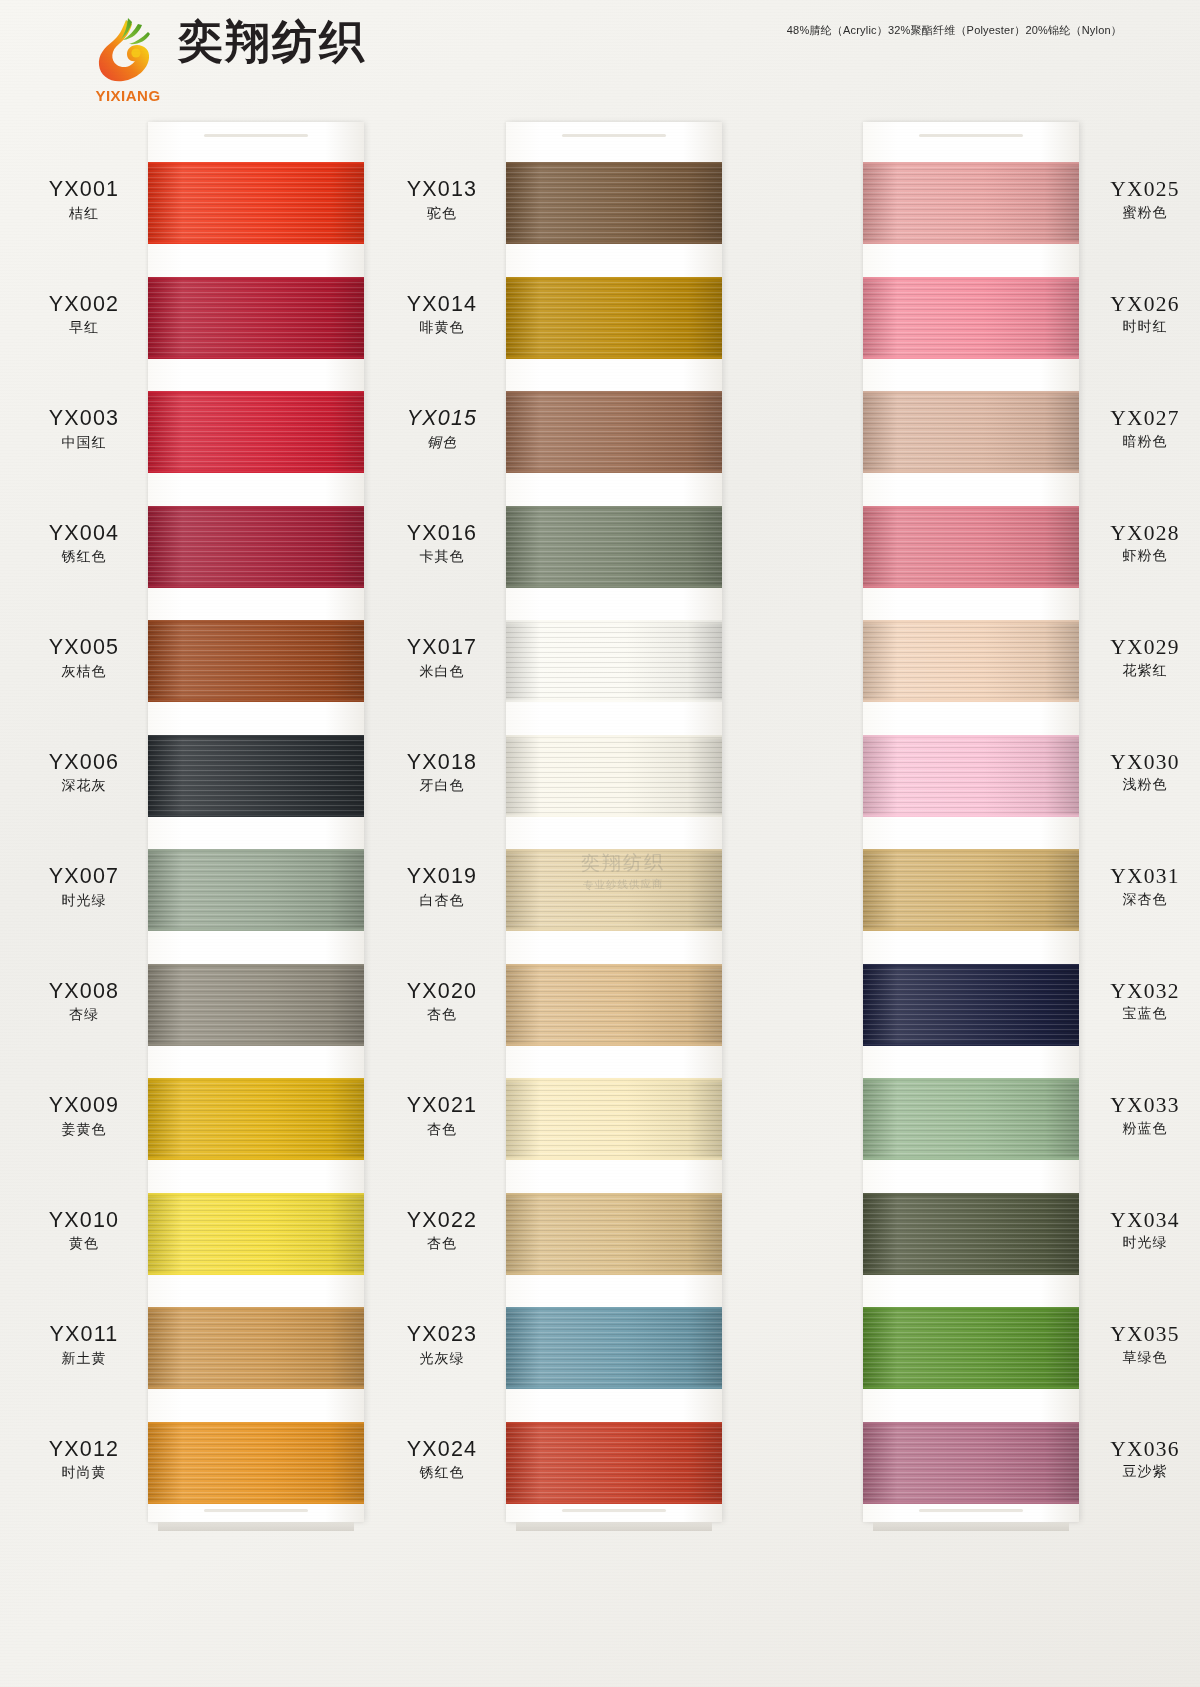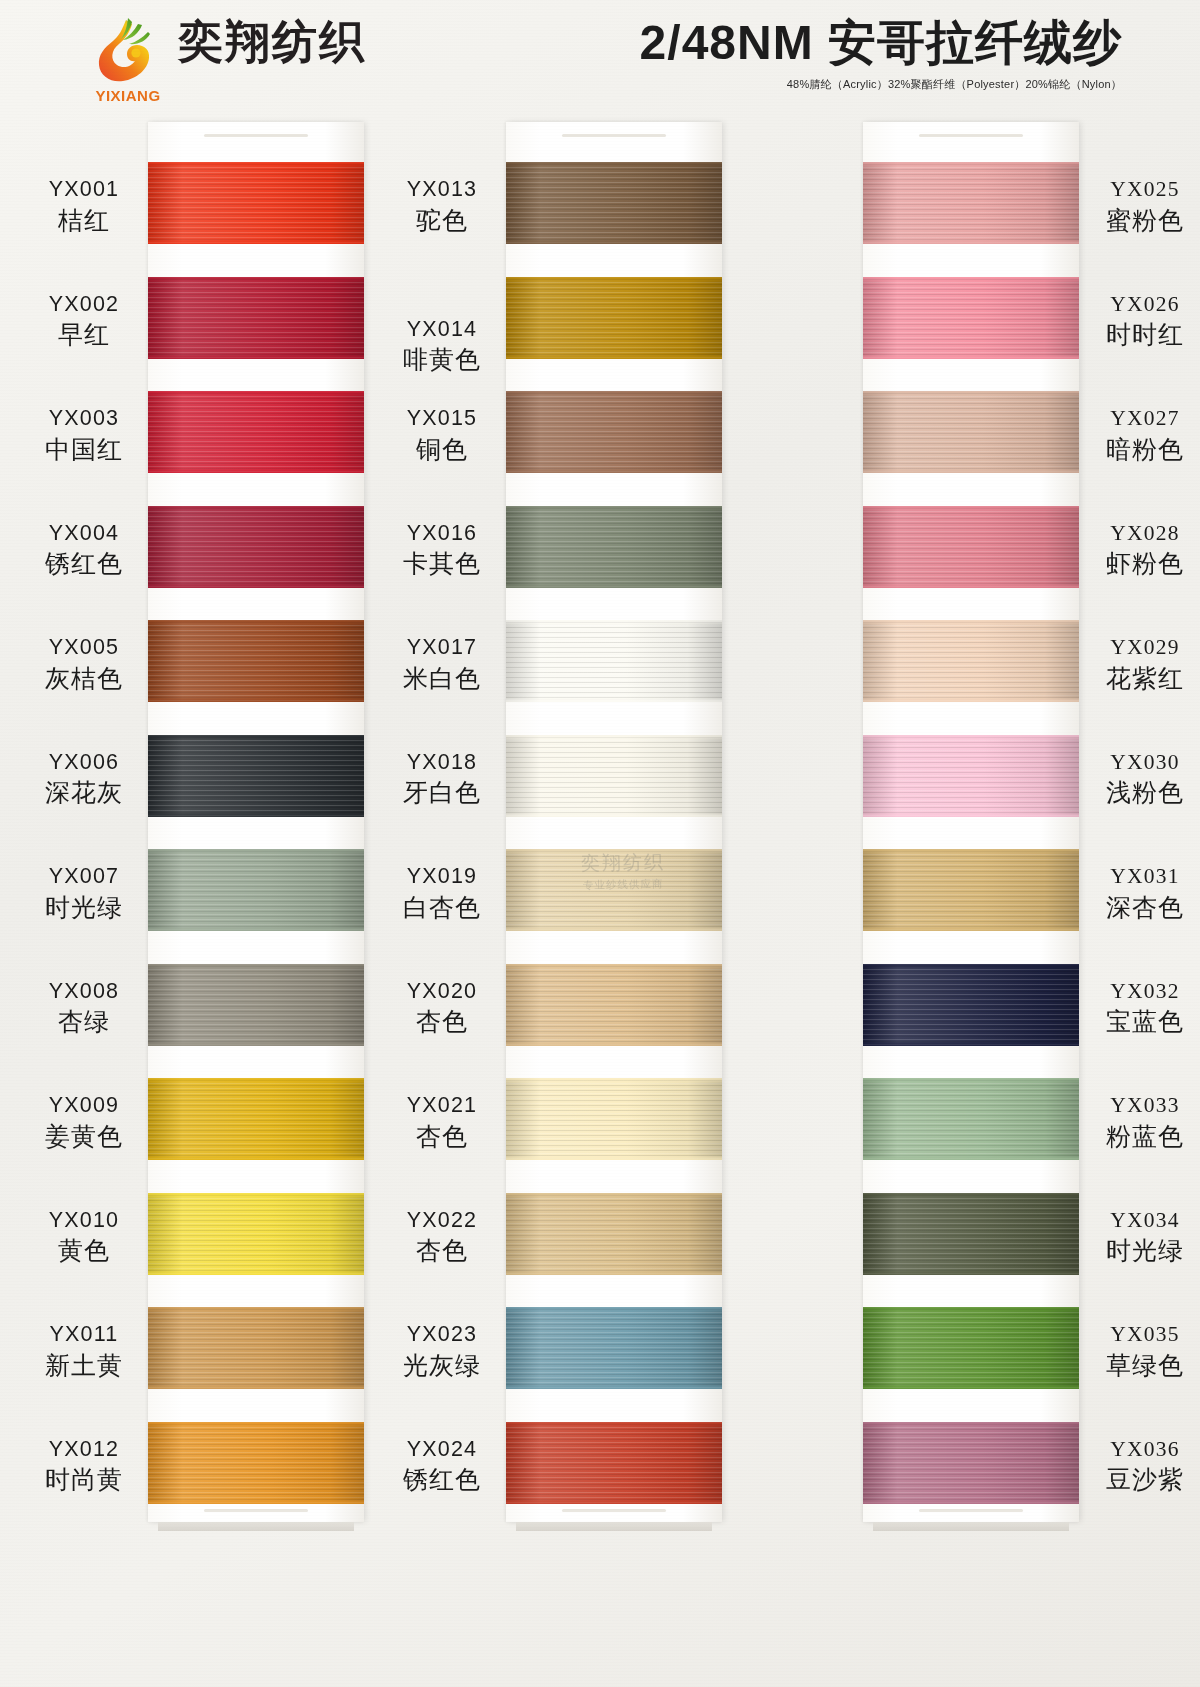--- a/index.html
+++ b/index.html
@@ -214,21 +214,21 @@
     font-size: 21px;
     letter-spacing: .5px;
   }
   .label .code {
     display: block;
     font-size: 21.5px;
     letter-spacing: 1.2px;
   }
   .label .cname {
     display: block;
-    font-size: 25px;
+    font-size: 14px;
     letter-spacing: 1px;
   }
   .label-left  { left: 2px; }
   .label-right { left: 348px; }
 
   .watermark {
     position: absolute;
     left: 528px;
     top: 850px;
     width: 190px;
@@ -278,21 +278,20 @@
           <circle cx="44" cy="39" r="4.6" fill="#f6c518"></circle>
         </svg>
         <span class="logo-word">YIXIANG</span>
       </div>
       <div class="brand-text">
         <div class="brand-cn">奕翔纺织</div>
       </div>
     </div>
 
     <div class="title-block">
-      <div class="title-main">2/48NM 安哥拉纤绒纱</div>
       <div class="title-sub">48%腈纶（Acrylic）32%聚酯纤维（Polyester）20%锦纶（Nylon）</div>
     </div>
 
   </div>
 
   <div class="columns" id="columns">
       <div class="column col-0">
         <div class="label label-left" style="top: 67px;">
           <span class="code">YX001</span>
           <span class="cname">桔红</span>
@@ -417,25 +416,25 @@
             <div class="edge-fuzz-top" style="background: rgb(232, 150, 38);"></div>
             <div class="edge-fuzz-bot" style="background: rgb(232, 150, 38);"></div>
           </div>
         </div>
       </div>
       <div class="column col-1">
         <div class="label label-left" style="top: 67px;">
           <span class="code">YX013</span>
           <span class="cname">驼色</span>
         </div>
-        <div class="label label-left" style="top: 181.5px; margin-top: 25px;">
+        <div class="label label-left" style="top: 181.5px;">
           <span class="code">YX014</span>
           <span class="cname">啡黄色</span>
         </div>
-        <div class="label label-left" style="top: 296px;">
+        <div class="label label-left" style="top: 296px; font-style: italic;">
           <span class="code">YX015</span>
           <span class="cname">铜色</span>
         </div>
         <div class="label label-left" style="top: 410.5px;">
           <span class="code">YX016</span>
           <span class="cname">卡其色</span>
         </div>
         <div class="label label-left" style="top: 525px;">
           <span class="code">YX017</span>
           <span class="cname">米白色</span>

